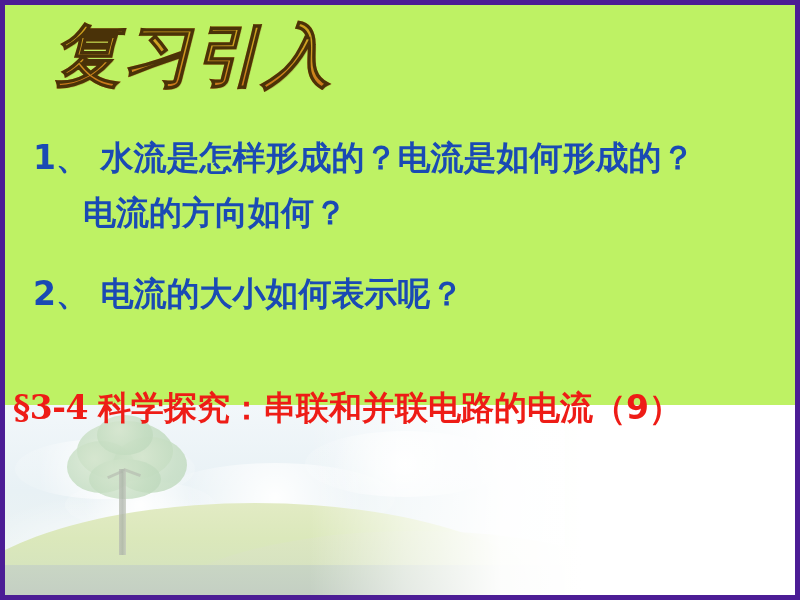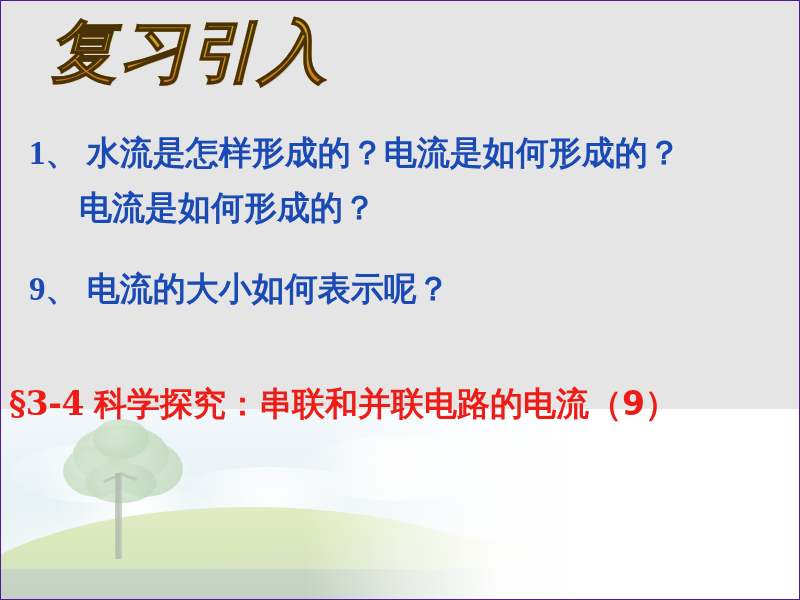--- a/index.html
+++ b/index.html
@@ -10,22 +10,22 @@
   }
   body {
     font-family: "DejaVu Sans", "Liberation Sans", sans-serif;
   }
 
   .slide {
     position: relative;
     width: 800px;
     height: 600px;
     overflow: hidden;
-    background: #e5e5e5;
-    border: 1px solid #4c1d95;
+    background: #bef264;
+    border: 5px solid #4c1d95;
     box-sizing: border-box;
   }
 
   
   .scenery {
     position: absolute;
     left: 0;
     bottom: 0;
     width: 800px;
     height: 190px;
@@ -149,21 +149,20 @@
     -webkit-text-stroke: 1.2px #4a3208;
     text-shadow: 1px 1px 0 rgba(90,60,10,0.22);
     white-space: nowrap;
   }
 
   .q-list {
     position: absolute;
     left: 0;
     top: 136px;
     width: 656px;
-    font-family: Liberation Serif, serif;
   }
   .q-item {
     color: #1a4ab4;
     font-size: 33px;
     font-weight: 700;
     line-height: 1.0;
     white-space: nowrap;
   }
   .q-item .q-line {
     display: block;
@@ -220,25 +219,25 @@
     </div>
     <div class="sky-fade"></div>
   </div>
 
   <div class="title">复习引入</div>
 
   <div class="q-list">
 
     <div class="q-item item1">
       <span class="q-line line-a">1、 水流是怎样形成的？电流是如何形成的？</span>
-      <span class="q-line line-b">电流是如何形成的？</span>
+      <span class="q-line line-b">电流的方向如何？</span>
     </div>
 
     <div class="q-item item2">
-      <span class="q-line line-a">9、 电流的大小如何表示呢？</span>
+      <span class="q-line line-a">2、 电流的大小如何表示呢？</span>
     </div>
 
   </div>
 
   <div class="section-heading">
     <span class="sec-num">§3-4</span><span class="sec-text">科学探究：串联和并联电路的电流（9）</span>
   </div>
 
 </div>
 

